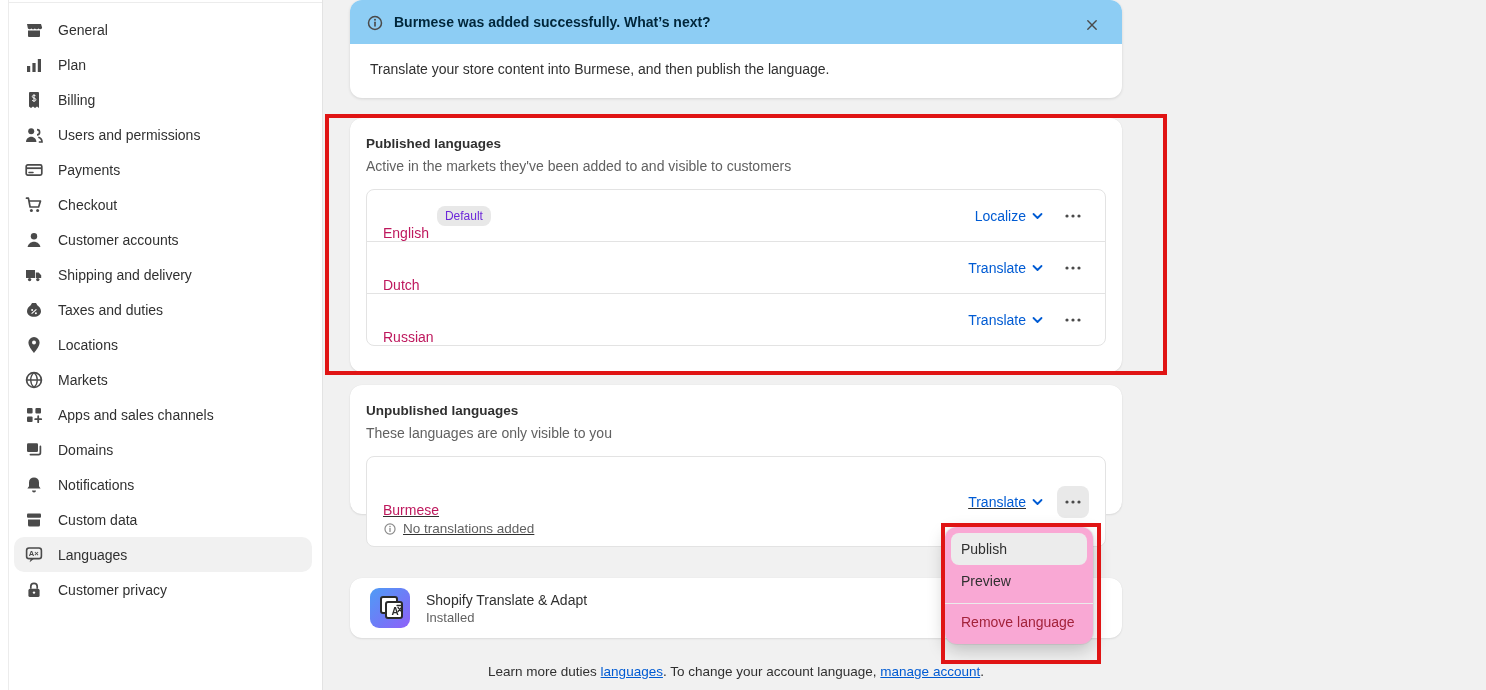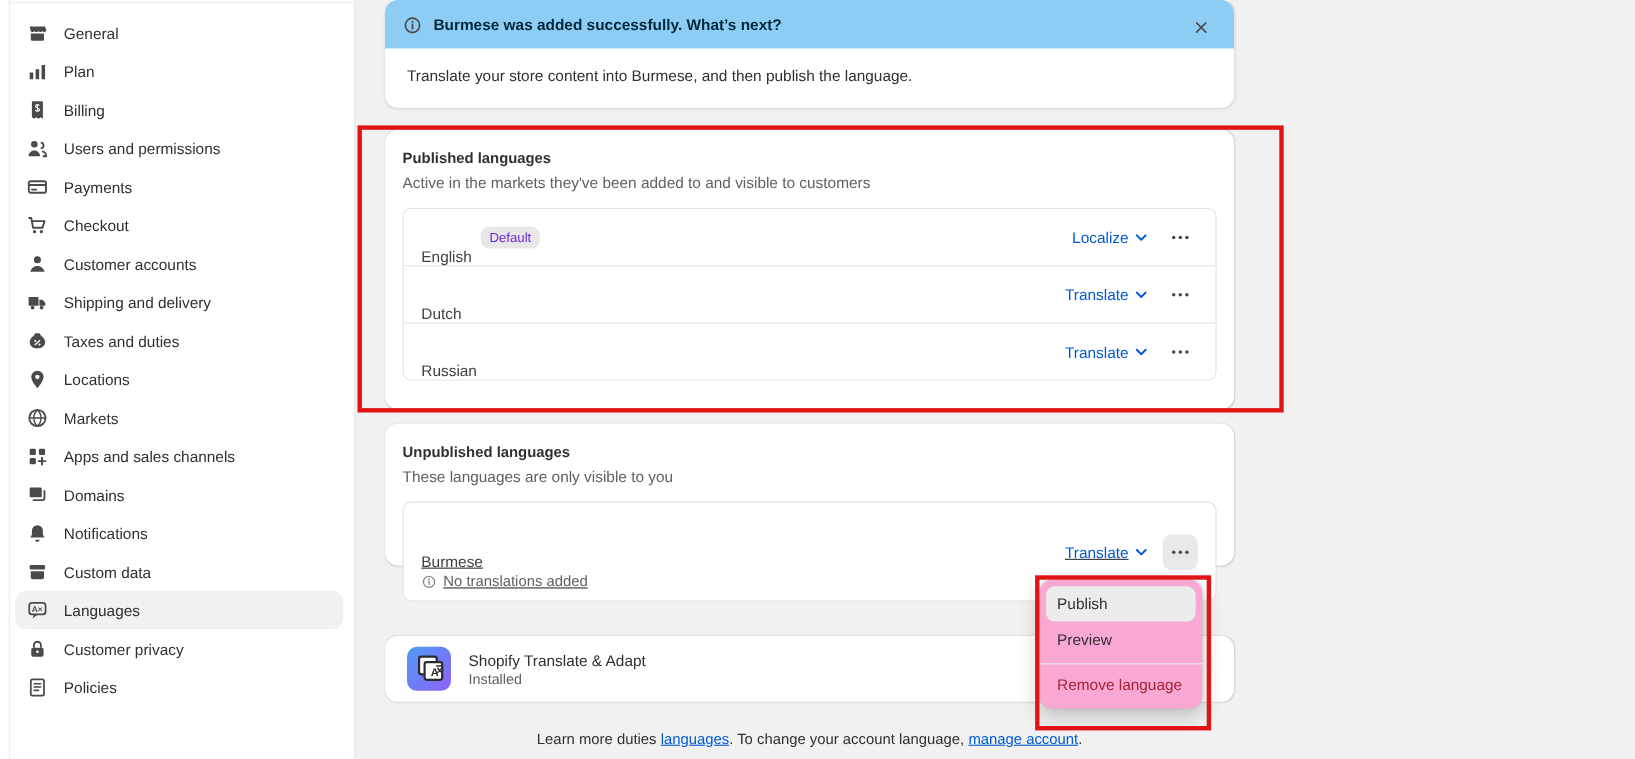--- a/index.html
+++ b/index.html
@@ -67,21 +67,21 @@
   .lang-list {
     margin-top:15px; border:1px solid #e3e3e3; border-radius:8px; overflow:hidden;
     background:#fff;
   }
   .lang-row {
     display:flex; align-items:center; padding:0 16px; min-height:50px;
   }
   .lang-row + .lang-row { border-top:1px solid #e3e3e3; }
   .lang-main { flex:1; display:flex; flex-direction:column; justify-content:center; gap:3px; }
   .lang-name-line { display:flex; align-items:center; gap:8px; }
-  .lang-name { font-size:14px; color:#404040;margin-top:35px; }
+  .lang-name { font-size:14px; color:#be185d;margin-top:35px; }
   .badge {
     background:#e8e8e8; color:#6d28d9; font-size:12px;
     padding:2px 8px; border-radius:8px; line-height:16px;
   }
   .lang-status { display:flex; align-items:center; gap:6px; color:#616161; font-size:13.5px; }
   .lang-status svg { width:14px; height:14px; }
   .row-actions { display:flex; align-items:center; gap:14px; }
   .action-link {
     display:flex; align-items:center; gap:6px; color:#005bd3;
     background:none; border:none; font-size:14px; cursor:pointer;
@@ -295,29 +295,20 @@
       </div>
       <div class="side-item">
         <span class="side-icon">
           <svg viewBox="0 0 20 20">
             <rect x="4.4" y="8.8" width="11.2" height="8.2" rx="1.6"></rect>
             <path d="M6.8 8.8V6.6a3.2 3.2 0 0 1 6.4 0v2.2" fill="none" stroke="currentColor" stroke-width="1.7"></path>
             <circle cx="10" cy="12.6" r="1.2" fill="#fff"></circle>
           </svg>
         </span>
         <span>Customer privacy</span>
-      </div>
-      <div class="side-item">
-        <span class="side-icon">
-          <svg viewBox="0 0 20 20">
-            <rect x="4" y="2.6" width="12" height="14.8" rx="1.5" fill="none" stroke="currentColor" stroke-width="1.6"></rect>
-            <path d="M7 6.6h6M7 9.6h6M7 12.6h4" stroke="currentColor" stroke-width="1.4" fill="none" stroke-linecap="round"></path>
-          </svg>
-        </span>
-        <span>Policies</span>
       </div>
     </div>
 </nav>
 
 <main class="content">
 
   <section class="banner">
     <div class="banner-head">
       <span class="side-icon" style="width:18px;height:18px;flex-basis:18px;">
         <svg viewBox="0 0 20 20" style="fill:none;">

